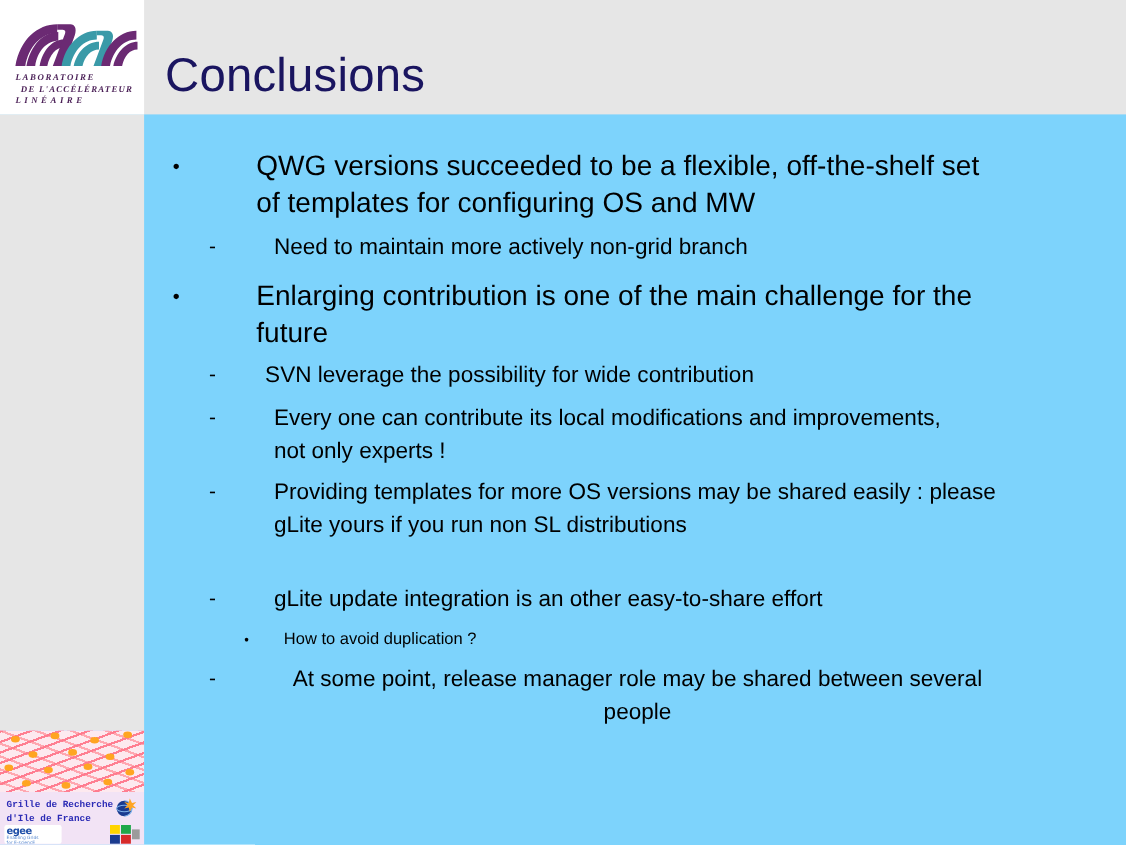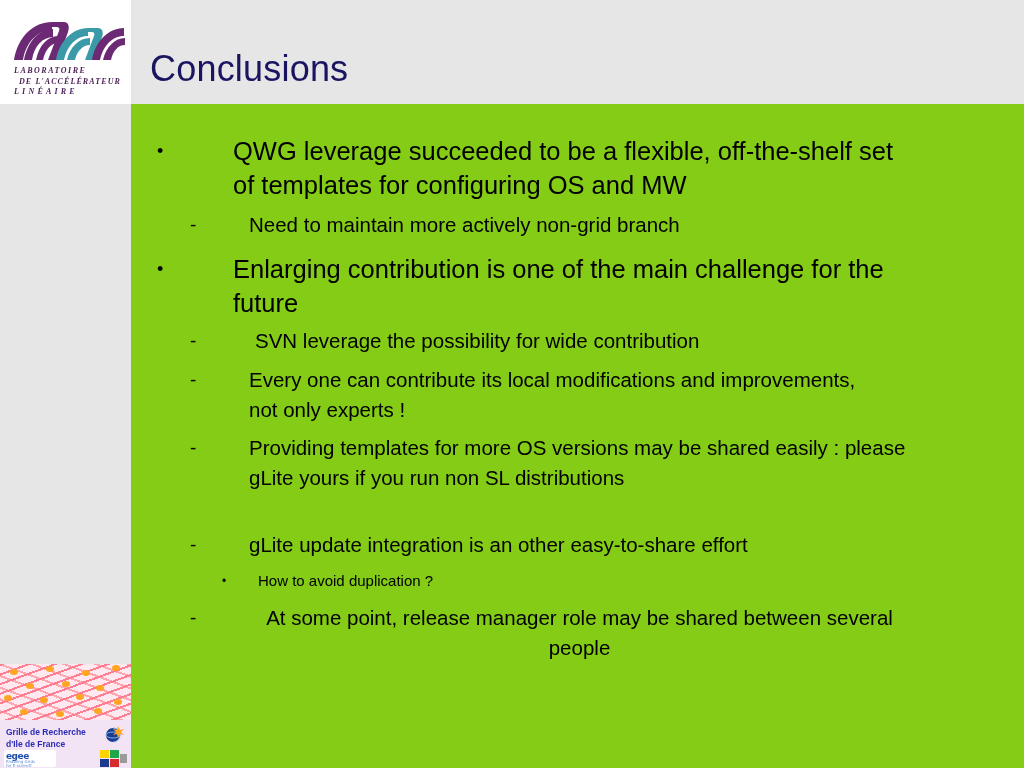--- a/index.html
+++ b/index.html
@@ -5,41 +5,41 @@
   * { box-sizing: border-box; margin: 0; padding: 0; }
   html, body {
     width: 1024px; height: 768px;
     background: #ffffff;
     font-family: "Liberation Sans", "DejaVu Sans", sans-serif;
     overflow: hidden;
   }
   #slide {
     position: relative;
     width: 1024px; height: 768px;
-    background: #84cc16;
+    background: #7dd3fc;
   }
 
   
   .header-band {
     position: absolute;
     left: 0; top: 0;
     width: 1024px; height: 104px;
     background: #e6e6e6;
   }
   .logo-box {
     position: absolute;
     left: 0; top: 0;
     width: 131px; height: 104px;
     background: #ffffff;
     overflow: hidden;
   }
   .slide-title {
     position: absolute;
     left: 150px; top: 44px;
-    font-size: 36px;
+    font-size: 43px;
     line-height: 50px;
     color: #1a1560;
     font-weight: normal;
     letter-spacing: 0.2px;
     white-space: nowrap;
   }
 
   
   .sidebar {
     position: absolute;
@@ -105,21 +105,21 @@
     line-height: 36px;
   }
   .grif-sub {
     position: absolute;
     left: 6px; top: 62px;
     width: 120px;
     font-size: 8.5px;
     font-weight: bold;
     color: #2b2bb5;
     line-height: 12px;
-    font-family: Liberation Sans, sans-serif;
+    font-family: Liberation Mono, monospace;
   }
   .egee-badge {
     position: absolute;
     left: 4px; top: 86px;
     width: 52px; height: 17px;
     background: #ffffff;
     border-radius: 2px;
     overflow: hidden;
   }
   .egee-letters {
@@ -203,36 +203,36 @@
       </div>
     </div>
   </div>
 
   <div class="slide-title">Conclusions</div>
 
   <div class="body-area">
 
     <div class="bullet lvl1" style="left:26px; top:30px; width:760px;">
       <span class="mark">•</span>
-      <span class="txt" style="margin-left:76px;">QWG leverage succeeded to be a flexible, off-the-shelf set of templates for configuring OS and MW</span>
+      <span class="txt" style="margin-left:76px;">QWG versions succeeded to be a flexible, off-the-shelf set of templates for configuring OS and MW</span>
     </div>
 
     <div class="bullet lvl2" style="left:59px; top:106px; width:740px;">
       <span class="mark">-</span>
       <span class="txt" style="margin-left:59px;">Need to maintain more actively non-grid branch</span>
     </div>
 
     <div class="bullet lvl1" style="left:26px; top:148px; width:790px;">
       <span class="mark">•</span>
       <span class="txt" style="margin-left:76px;">Enlarging contribution is one of the main challenge for the future</span>
     </div>
 
     <div class="bullet lvl2" style="left:59px; top:222px; width:740px;">
       <span class="mark">-</span>
-      <span class="txt" style="margin-left:65px;">SVN leverage the possibility for wide contribution</span>
+      <span class="txt" style="margin-left:51px;">SVN leverage the possibility for wide contribution</span>
     </div>
 
     <div class="bullet lvl2" style="left:59px; top:261px; width:695px;">
       <span class="mark">-</span>
       <span class="txt" style="margin-left:59px;">Every one can contribute its local modifications and improvements, not only experts !</span>
     </div>
 
     <div class="bullet lvl2" style="left:59px; top:329px; width:765px;">
       <span class="mark">-</span>
       <span class="txt" style="margin-left:59px;">Providing templates for more OS versions may be shared easily : please gLite yours if you run non SL distributions</span>

